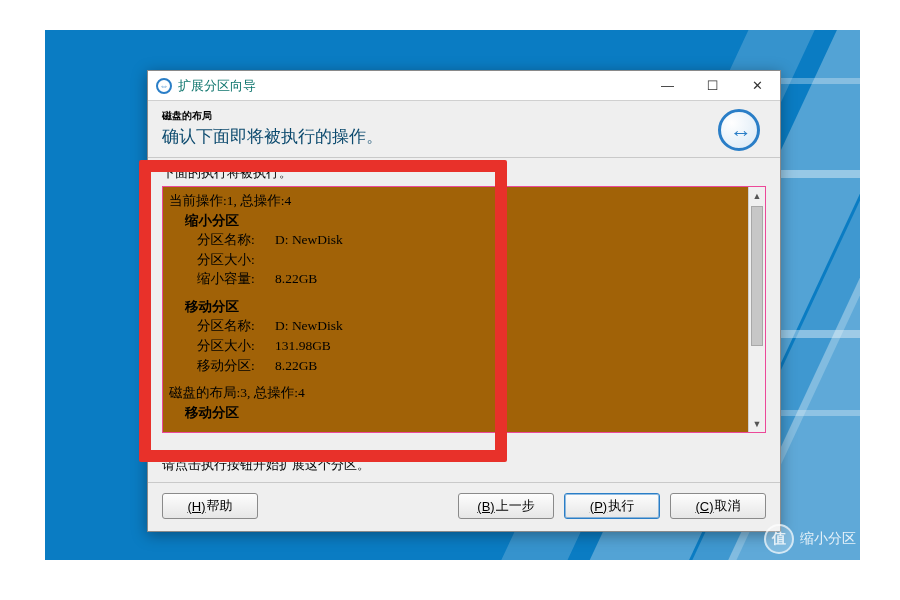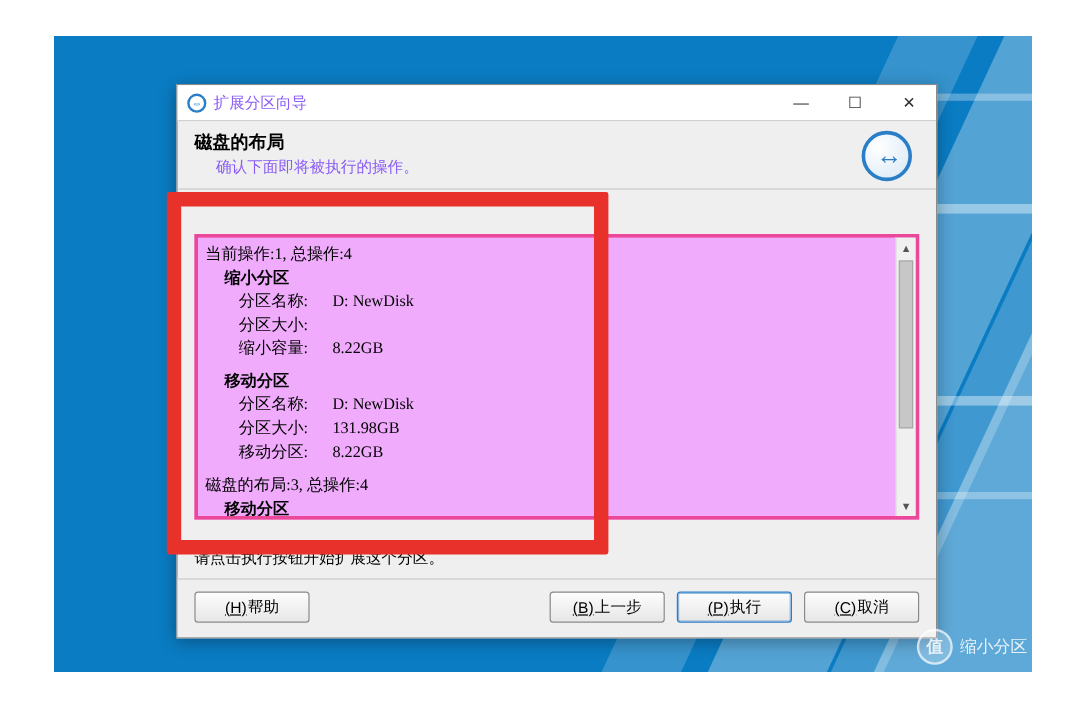--- a/index.html
+++ b/index.html
@@ -47,58 +47,57 @@
     background: #fff;
     display: flex; align-items: center;
     border-bottom: 1px solid #d0d0d0;
   }
   .titlebar .ticon {
     width: 16px; height: 16px; margin: 0 6px 0 8px;
     border: 2px solid #2a7ec7; border-radius: 50%;
     display: flex; align-items: center; justify-content: center;
     font-size: 9px; color: #2a7ec7; font-weight: bold;
   }
-  .titlebar .ttext { font-size: 13px; color: #8b5cf6; }
+  .titlebar .ttext { font-size: 13px; color: #0f766e; }
   .winbtns { margin-left: auto; display: flex; }
   .winbtn {
     width: 45px; height: 29px;
     display: flex; align-items: center; justify-content: center;
     font-size: 13px; color: #333;
   }
 
   .header-section {
     padding: 8px 14px 6px 14px;
     display: flex; align-items: flex-start;
   }
   .header-text { flex: 1; }
-  .header-title { font-size: 15px; font-weight: bold; color: #000; margin-bottom: 2px;}
-  .header-sub { font-size: 13px; color: #8b5cf6; margin-left: 18px; }
+  .header-title { font-size: 10px; font-weight: bold; color: #000; margin-bottom: 2px;}
+  .header-sub { font-size: 17px; color: #0c4a6e; }
   .wiz-icon {
     width: 42px; height: 42px; border-radius: 50%;
     border: 3px solid #2a7ec7;
     background: radial-gradient(circle at 30% 30%, #fff, #d8e8f5);
     display:flex; align-items:center; justify-content:center;
     margin-right: 6px;
   }
   .wiz-icon .arrows { color:#2a7ec7; font-size:22px; font-weight:bold; letter-spacing:-4px;}
 
   .divider { height:1px; background:#c9c9c9; margin: 0; }
 
   .body-area {
     flex: 1; padding: 4px 14px 8px 14px;
     display:flex; flex-direction:column;
     min-height: 0;
   }
   .list-caption { font-size: 13px; margin: 2px 0 4px 0; }
 
   .ops-wrap {
     flex:1; display:flex; min-height:0;
-    border: 3px solid #ec4899;
-    background: #f0abfc;
-    margin-top: 33px;
+    border: 1px solid #ec4899;
+    background: #a16207;
   }
   .ops-list {
     flex:1; overflow:hidden;
     font-family: "SimSun","NSimSun",serif;
     font-size: 13.5px; line-height: 1.45;
     padding: 4px 6px;
     color:#000;
   }
   .scrollbar {
     width: 17px; background: #f0f0f0;
@@ -202,20 +201,21 @@
           <div class="header-title">磁盘的布局</div>
           <div class="header-sub">确认下面即将被执行的操作。</div>
         </div>
         <div class="wiz-icon">
             <span class="arrows">↔</span>
           </div>
       </div>
       <div class="divider"></div>
 
       <div class="body-area">
+        <div class="list-caption">下面的执行将被执行。</div>
 
         <div class="ops-wrap">
           <div class="ops-list" id="ops-list">
               <div class="op-block">
                 <div class="op-head">当前操作:1, 总操作:4</div>
                 <div class="op-title">缩小分区</div>
                 <div class="op-row">
                   <span class="lbl">分区名称:</span>
                   <span class="val">D: NewDisk</span>
                 </div>

